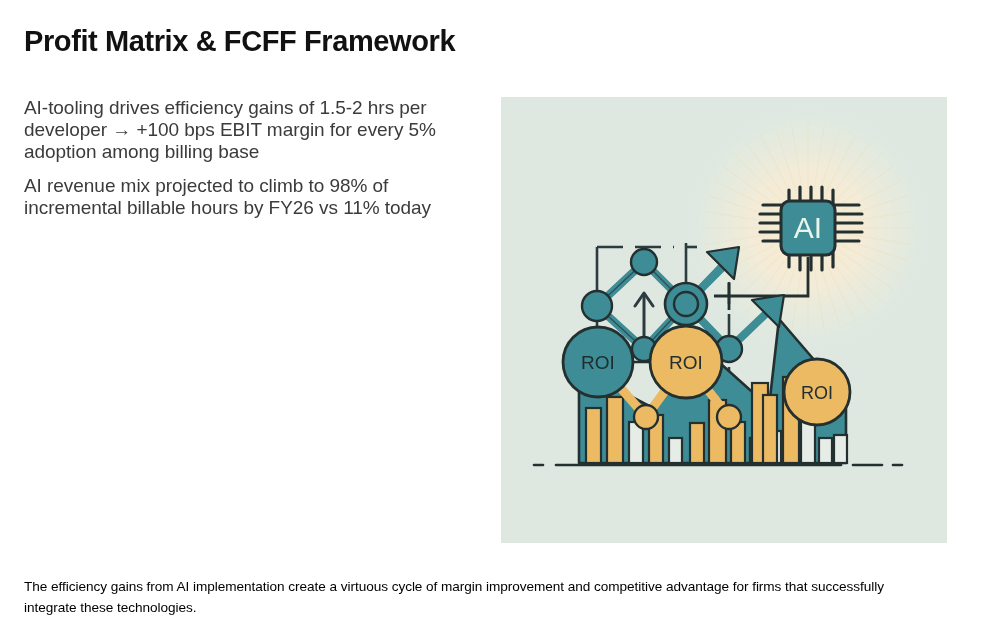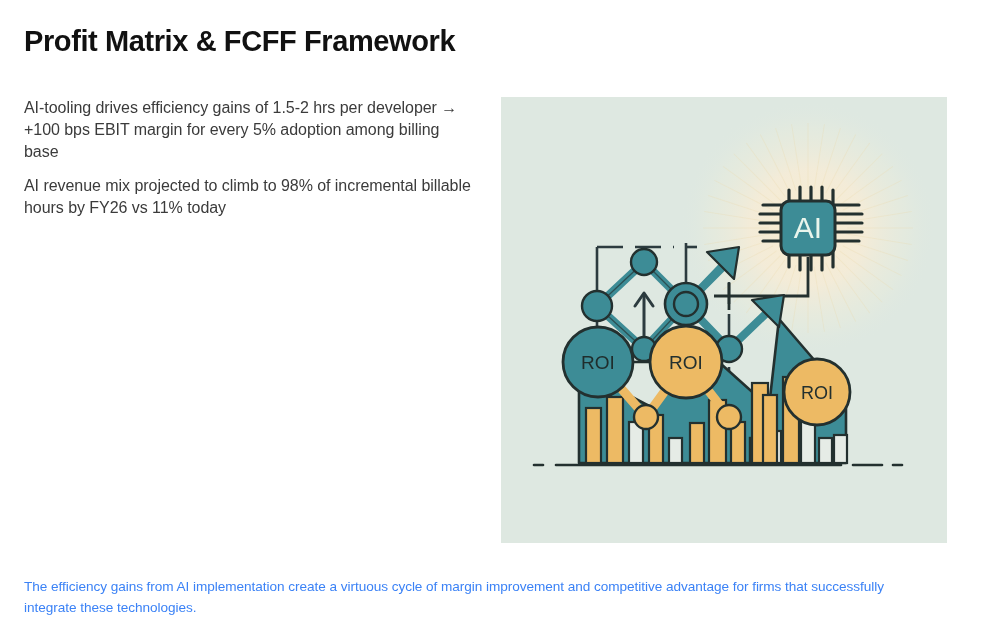--- a/index.html
+++ b/index.html
@@ -27,34 +27,34 @@
     line-height: 1.2;
     white-space: nowrap;
   }
   .bullets {
     position: absolute;
     left: 24px;
     top: 97px;
     width: 452px;
   }
   .bullet {
-    font-size: 16px;
+    font-size: 19px;
     line-height: 22px;
     color: #3b3b3b;
     margin: 0 0 12px 0;
     letter-spacing: -0.05px;
   }
   .footnote {
     position: absolute;
     left: 24px;
     top: 576px;
     width: 880px;
     font-size: 13.6px;
     line-height: 21px;
-    color: #3b82f6;
+    color: #000000;
     letter-spacing: -0.05px;
   }
   .illustration {
     position: absolute;
     left: 501px;
     top: 97px;
     width: 446px;
     height: 446px;
     background: #dee8e1;
     overflow: hidden;

